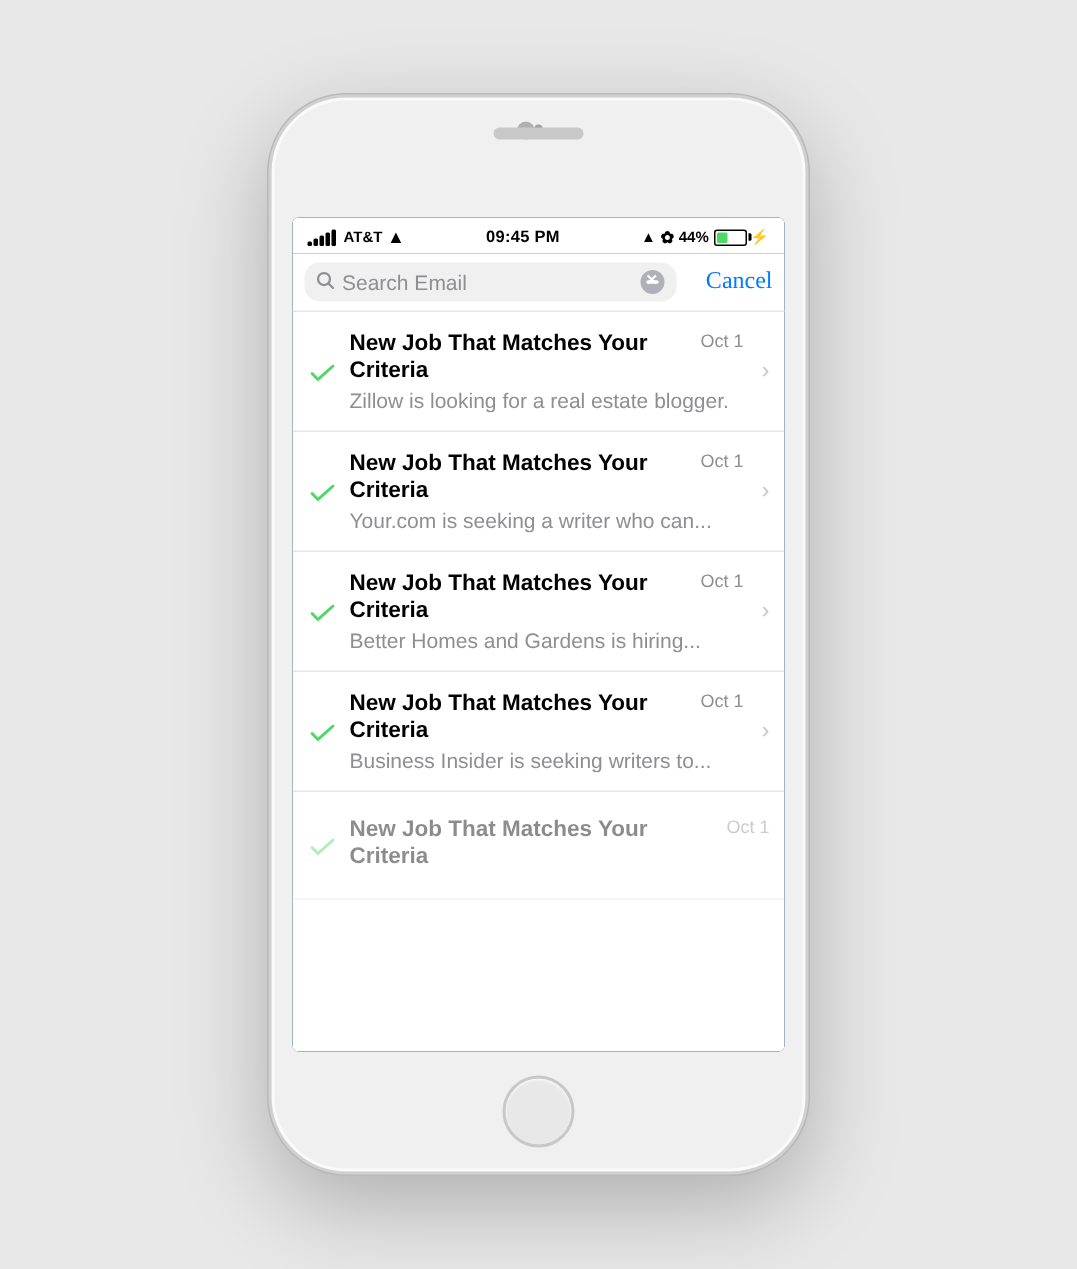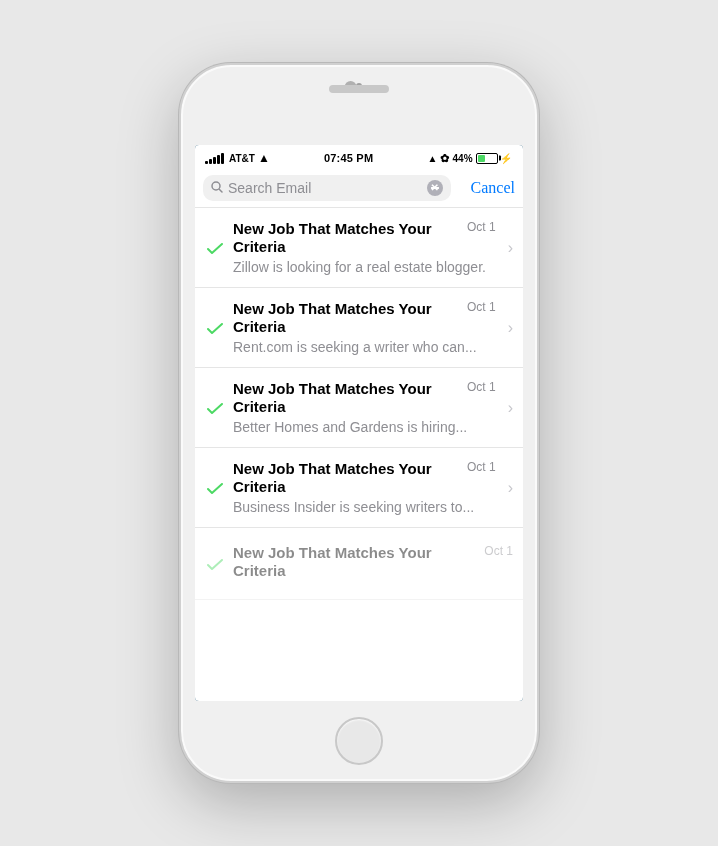--- a/index.html
+++ b/index.html
@@ -389,21 +389,21 @@
           <div class="signal-dots">
             <span style="height:3px;"></span>
             <span style="height:5px;"></span>
             <span style="height:7px;"></span>
             <span style="height:9px;"></span>
             <span style="height:11px;"></span>
           </div>
           <span>AT&amp;T</span>
           <span style="font-size:12px;">▲</span>
         </div>
-        <div class="status-center">07:45 PM</div>
+        <div class="status-center">09:45 PM</div>
         <div class="status-right">
           <span>▲</span>
           <span style="font-size:11px;">✿</span>
           <span>44%</span>
           <div class="battery-container">
             <div class="battery">
               <div class="battery-fill"></div>
             </div>
           </div>
           <span style="font-size:10px;">⚡</span>
@@ -448,21 +448,21 @@
           <div class="check-mark">
             <svg class="check-svg" viewBox="0 0 16 12" fill="none">
               <polyline points="1,6 5,10 15,1" stroke="#4cd964" stroke-width="2" stroke-linecap="round" stroke-linejoin="round"></polyline>
             </svg>
           </div>
           <div class="email-content">
             <div class="email-header">
               <span class="email-subject">New Job That Matches Your Criteria</span>
               <span class="email-date">Oct 1</span>
             </div>
-            <div class="email-preview">Rent.com is seeking a writer who can...</div>
+            <div class="email-preview">Your.com is seeking a writer who can...</div>
           </div>
           <span class="chevron-right">›</span>
         </div>
 
         <div class="email-item">
           <div class="check-mark">
             <svg class="check-svg" viewBox="0 0 16 12" fill="none">
               <polyline points="1,6 5,10 15,1" stroke="#4cd964" stroke-width="2" stroke-linecap="round" stroke-linejoin="round"></polyline>
             </svg>
           </div>

